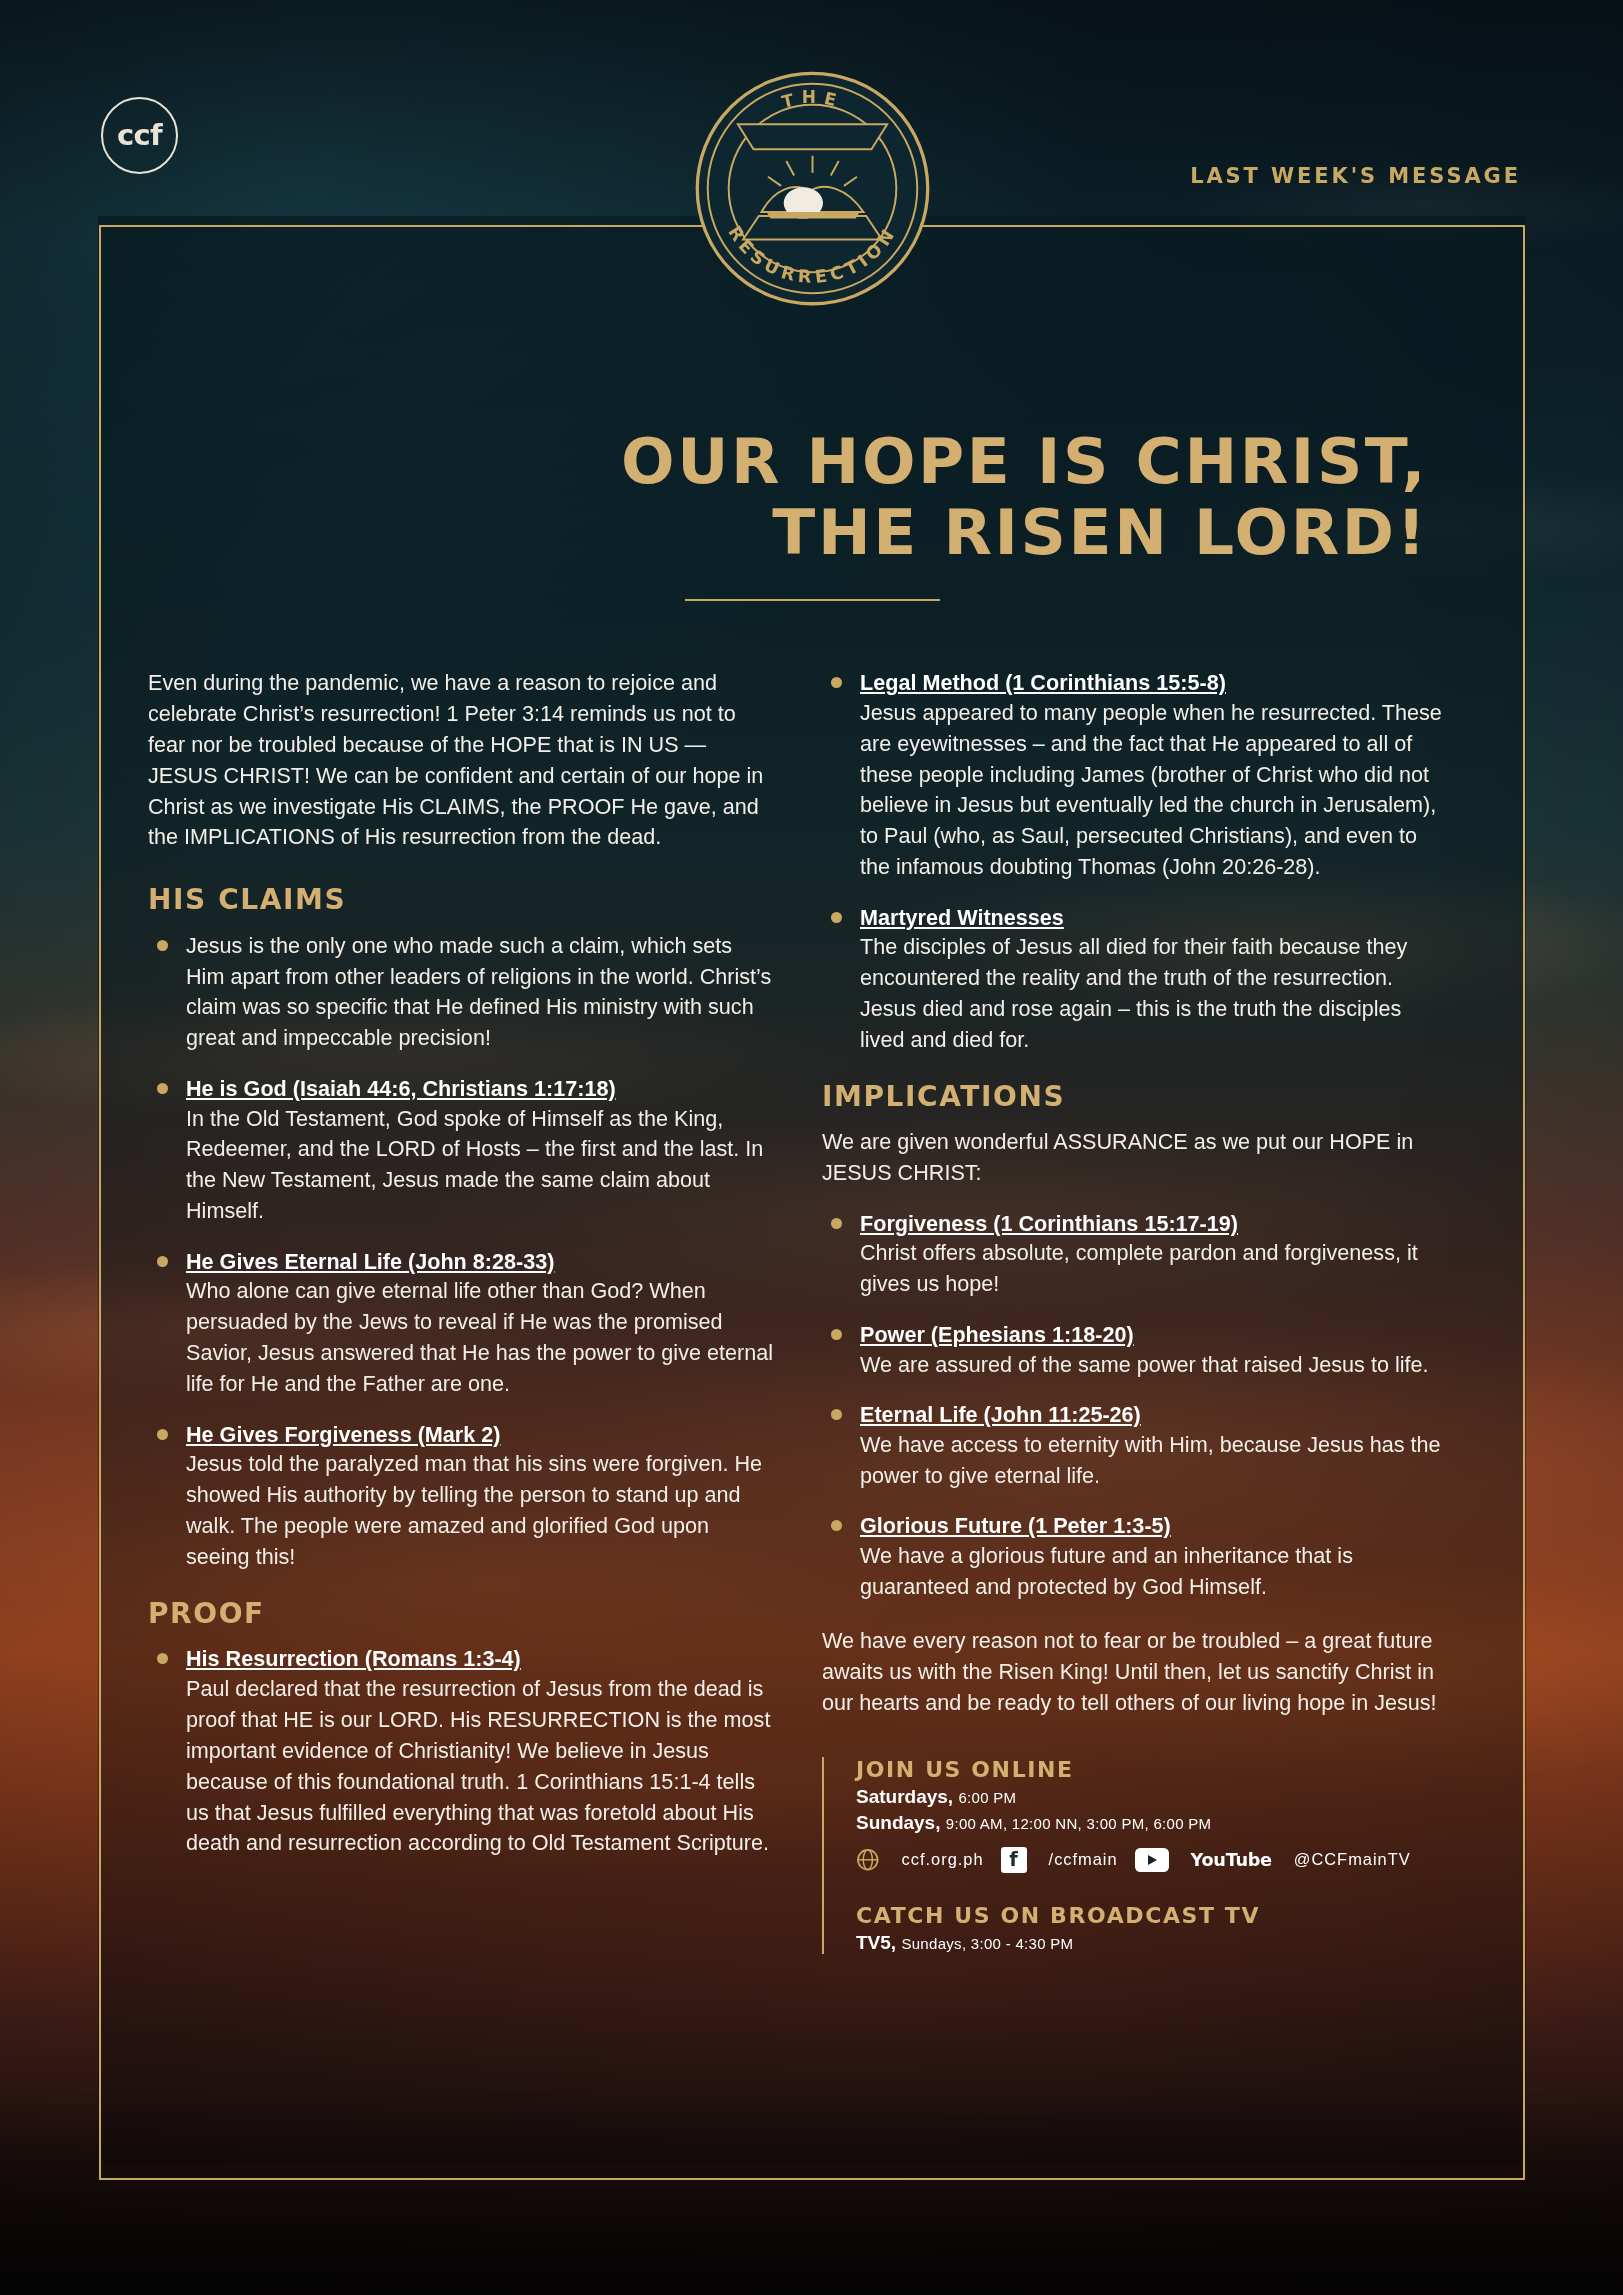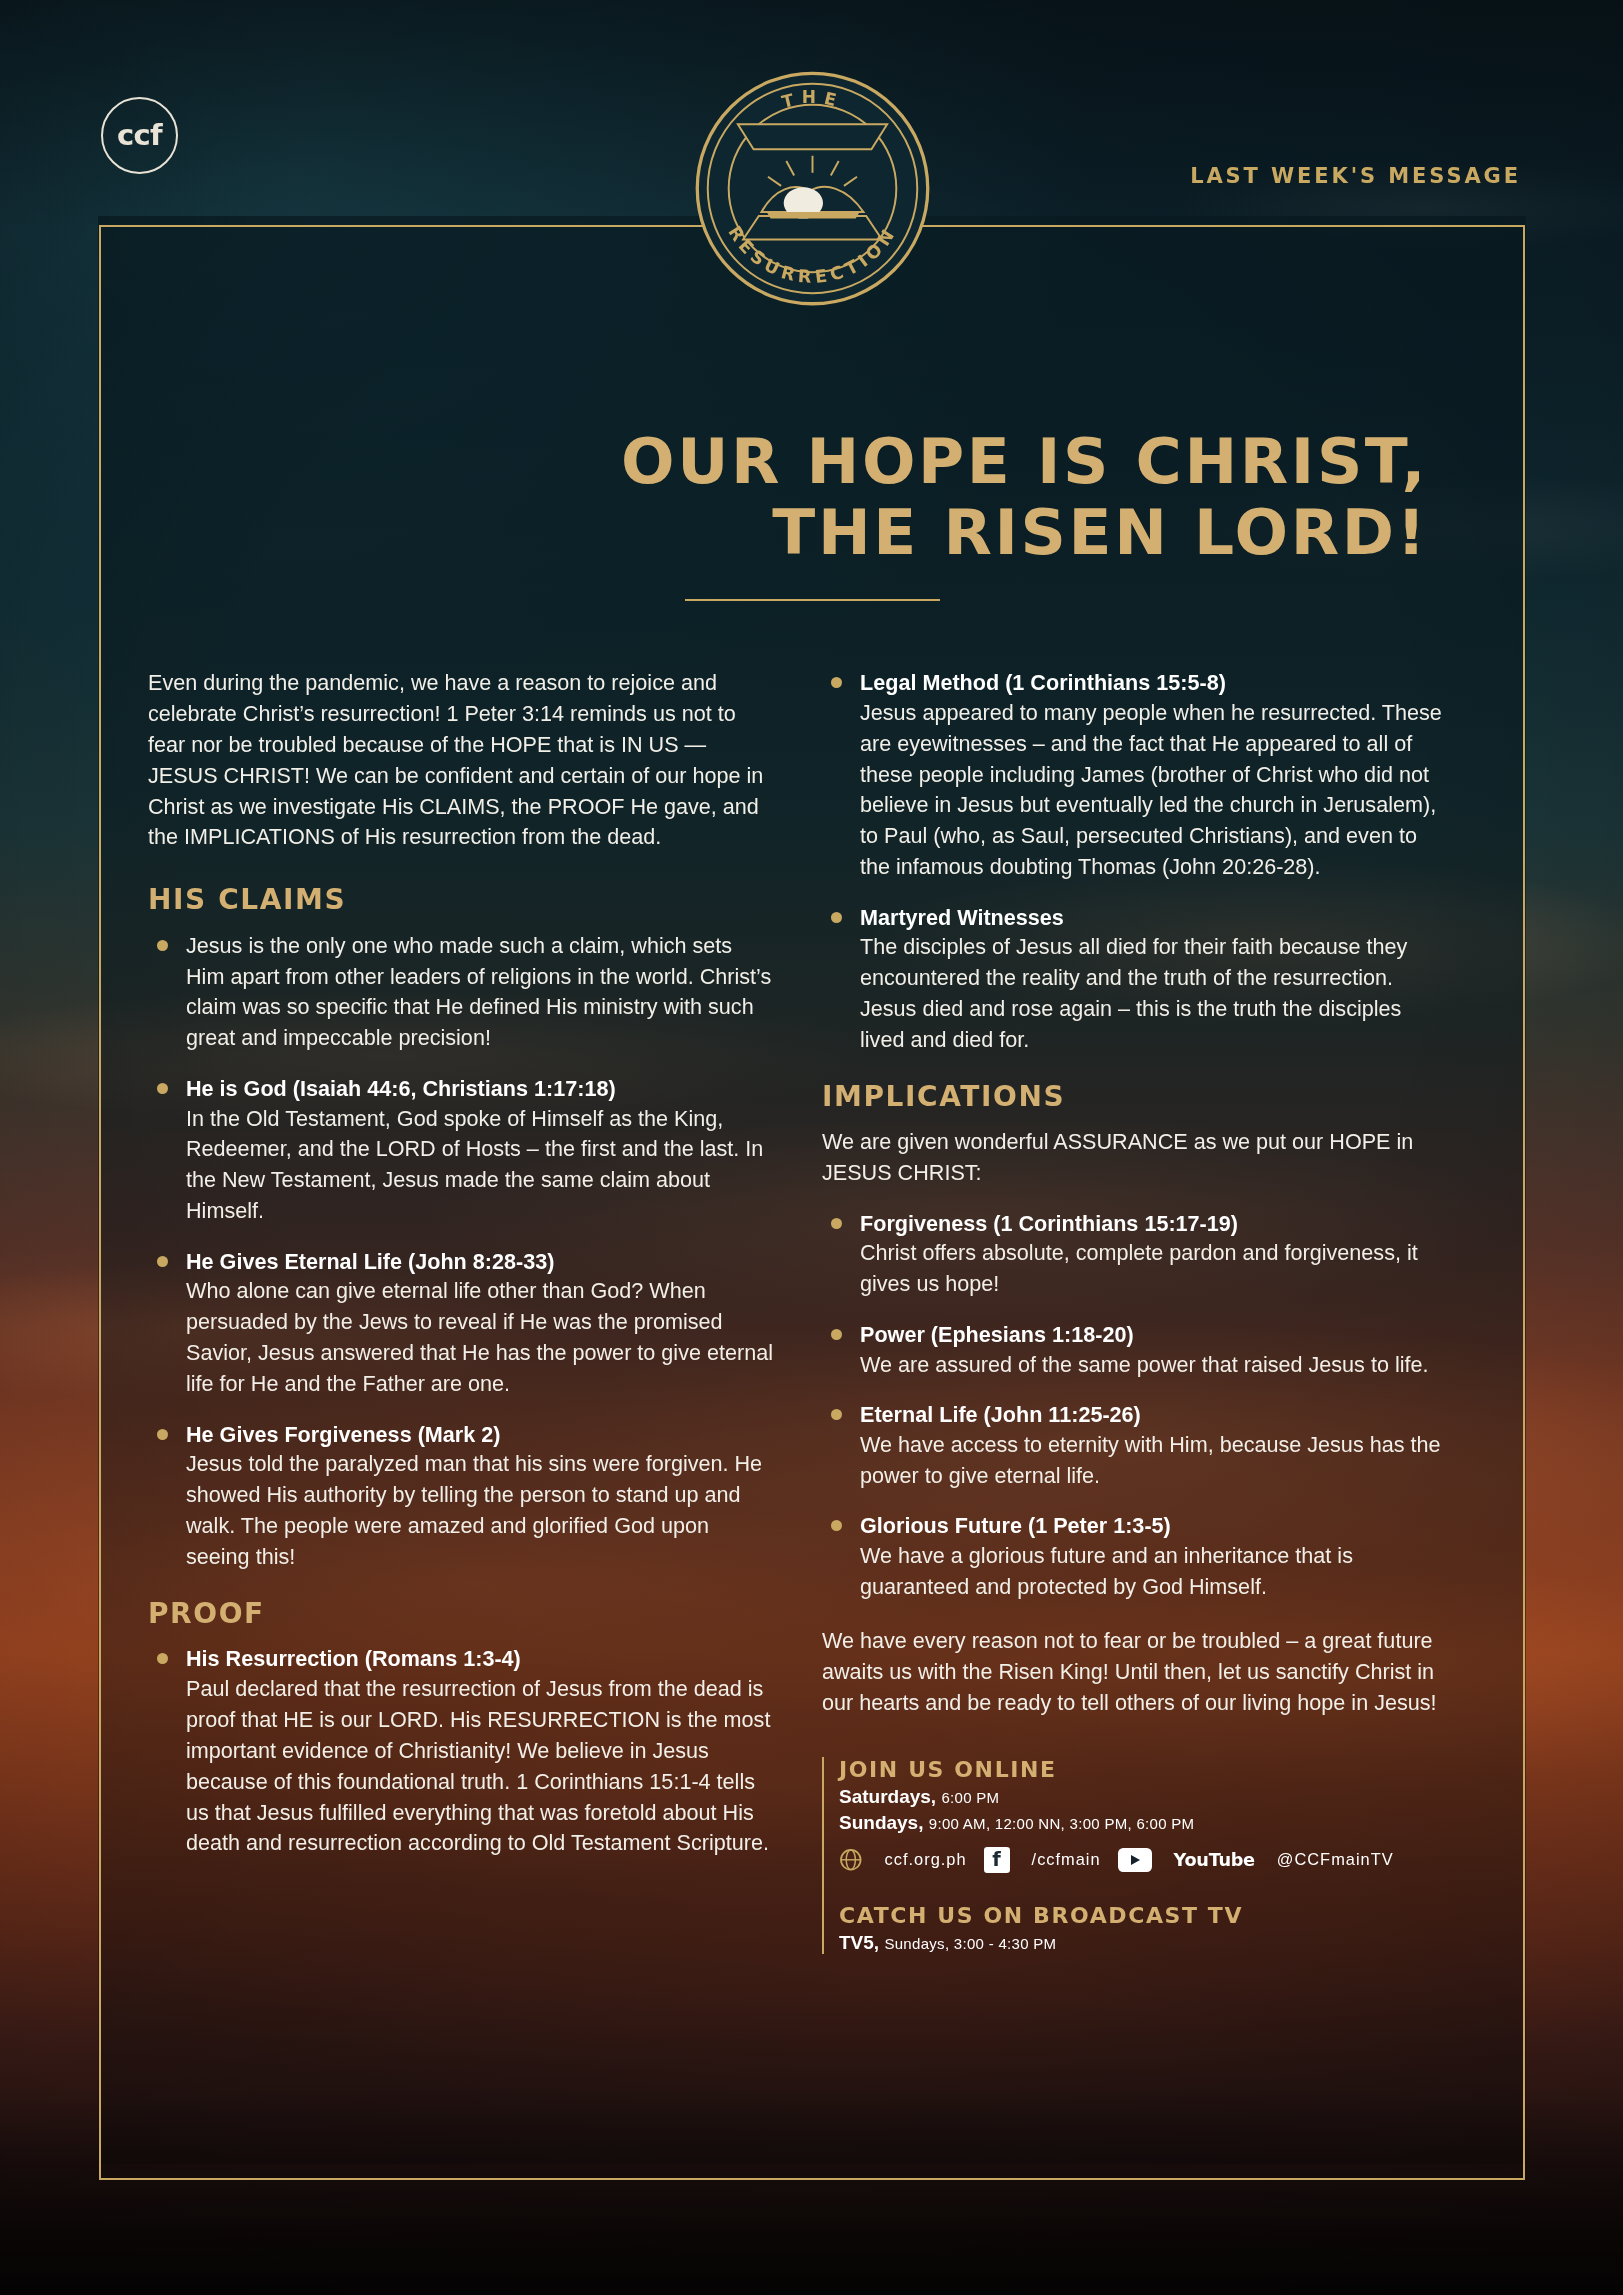--- a/index.html
+++ b/index.html
@@ -157,36 +157,37 @@
   }
   ul.points li .dot {
     position: absolute; left: 9.2px; top: 9.2px;
     width: 11px; height: 11px; border-radius: 50%;
     background: #c9a961;
   }
   .pt-title {
     font-family: "Liberation Sans", sans-serif;
     font-size: 21.6px; font-weight: 700; color: #ffffff;
     line-height: 1.38;
+    text-decoration: underline;
   }
   .pt-body {
     font-family: "Liberation Sans", sans-serif;
     font-size: 21.6px; color: #f2efe8; line-height: 1.43;
   }
 
   .mt-intro { margin-bottom: 30px; }
   .sec-gap { margin-top: 24px; }
   .li-gap { margin-bottom: 19.6px; }
   .after-head { margin-top: 14.4px; }
 
   
   .footer-info {
     margin-top: 38px;
     border-left: 2px solid #c9a961;
-    padding-left: 15px;
+    padding-left: 32px;
   }
   .f-head {
     font-family: "DejaVu Sans", sans-serif;
     font-size: 22px; font-weight: 700; letter-spacing: 1.6px;
     color: #d3b071; text-transform: uppercase;
   }
   .f-line {
     font-family: "Liberation Sans", sans-serif;
     font-size: 19px; color: #ffffff; margin-top: 4px;
   }

